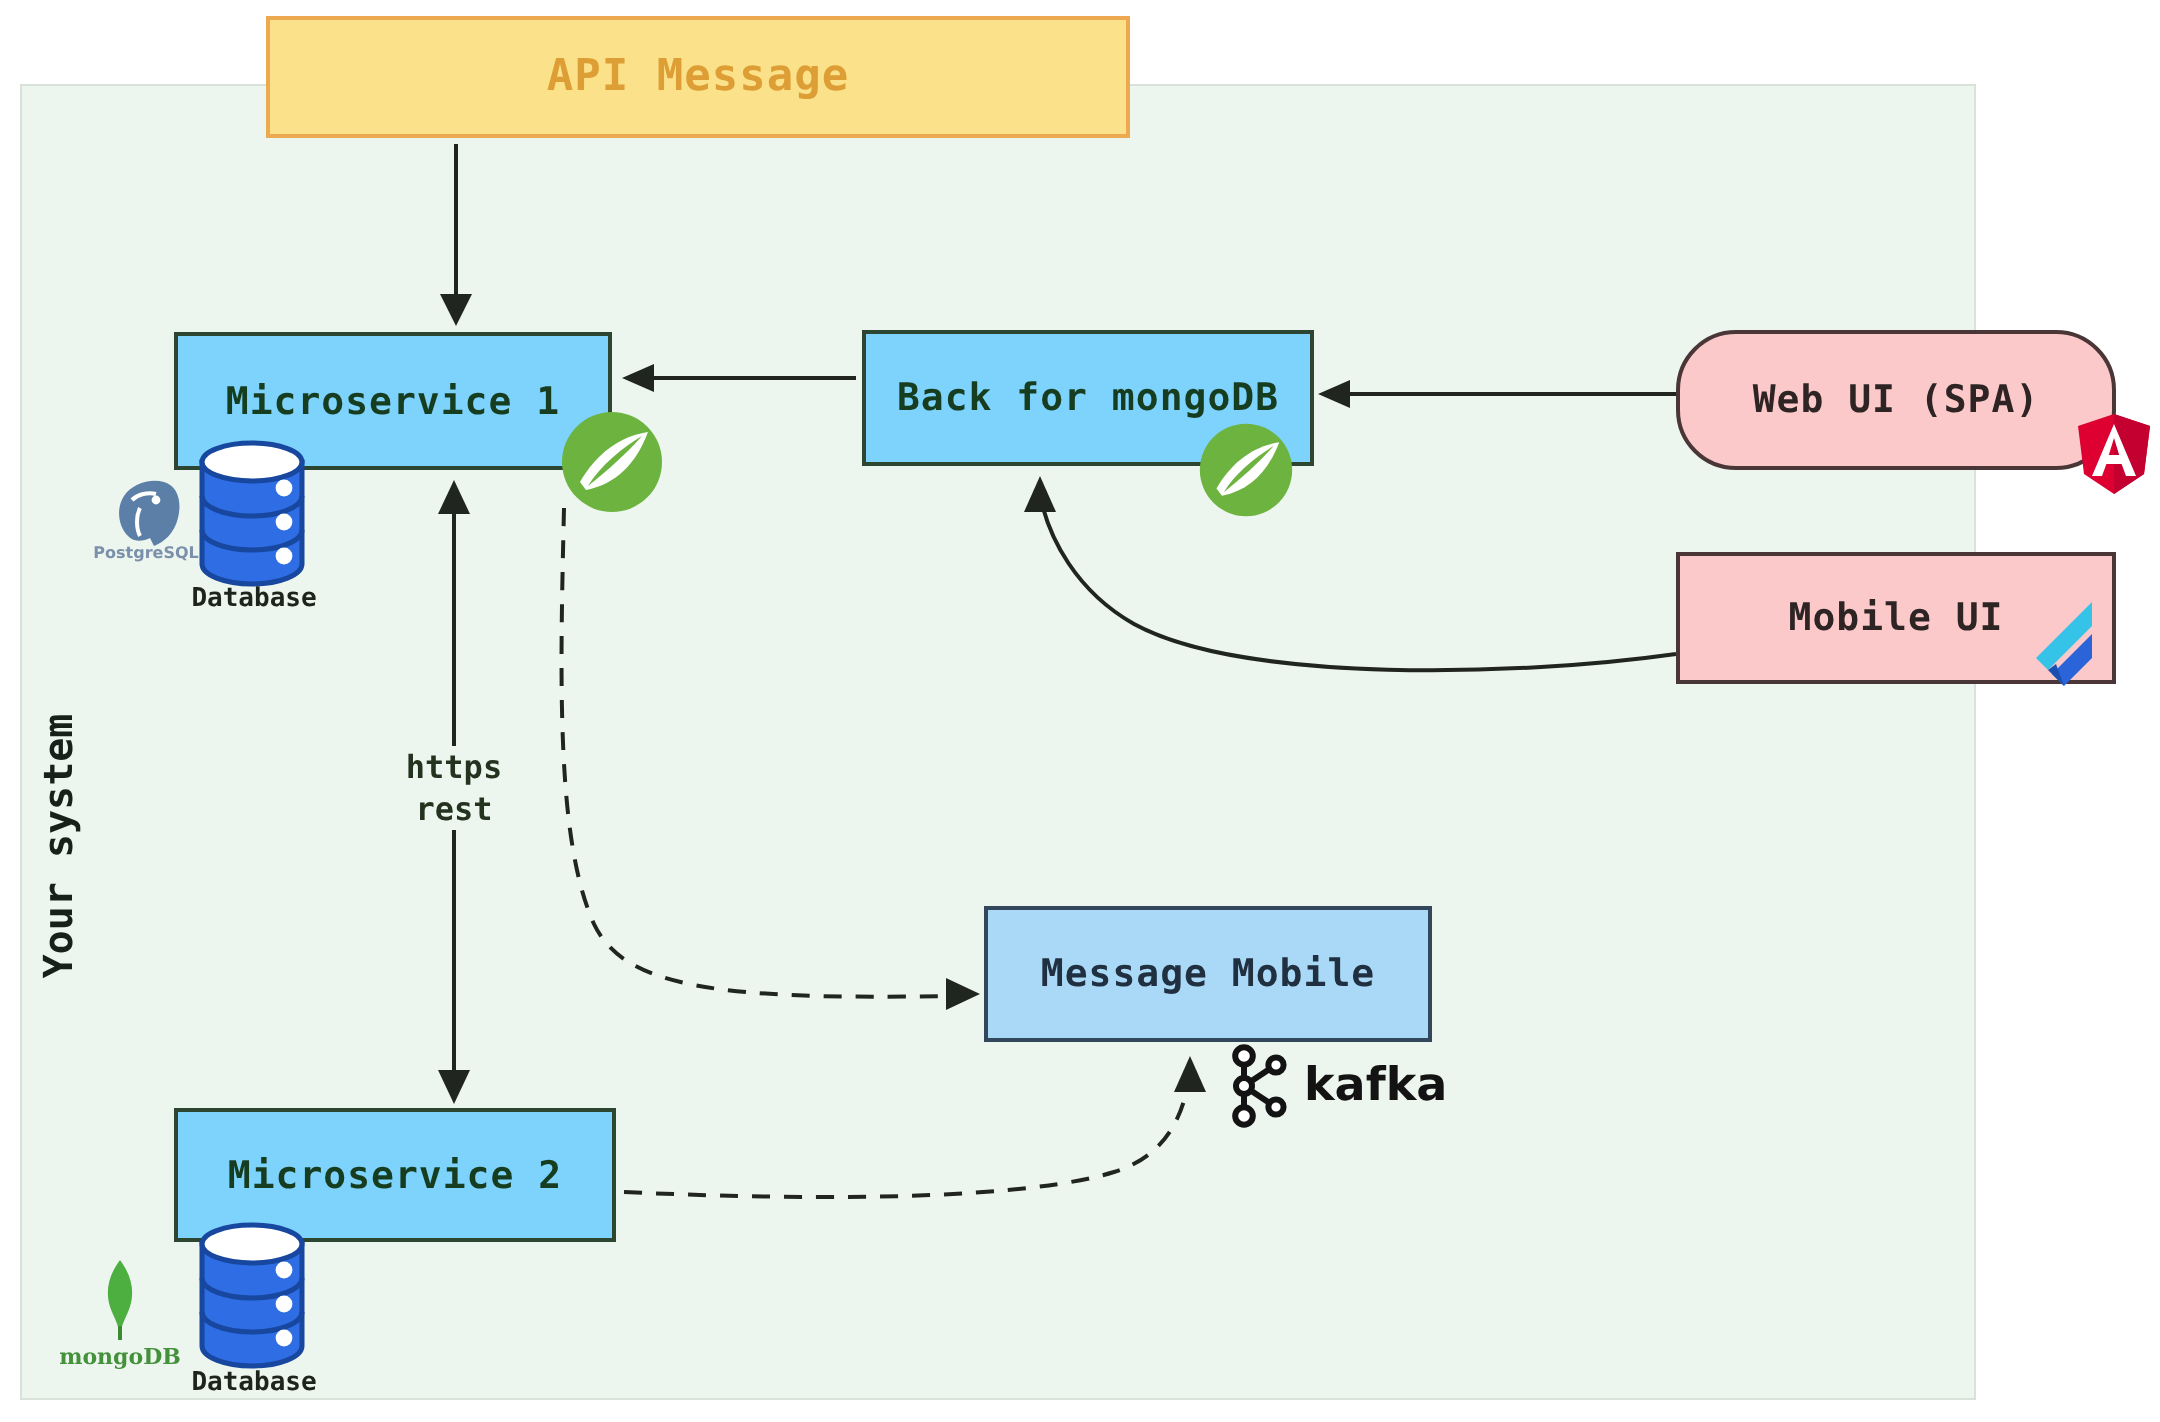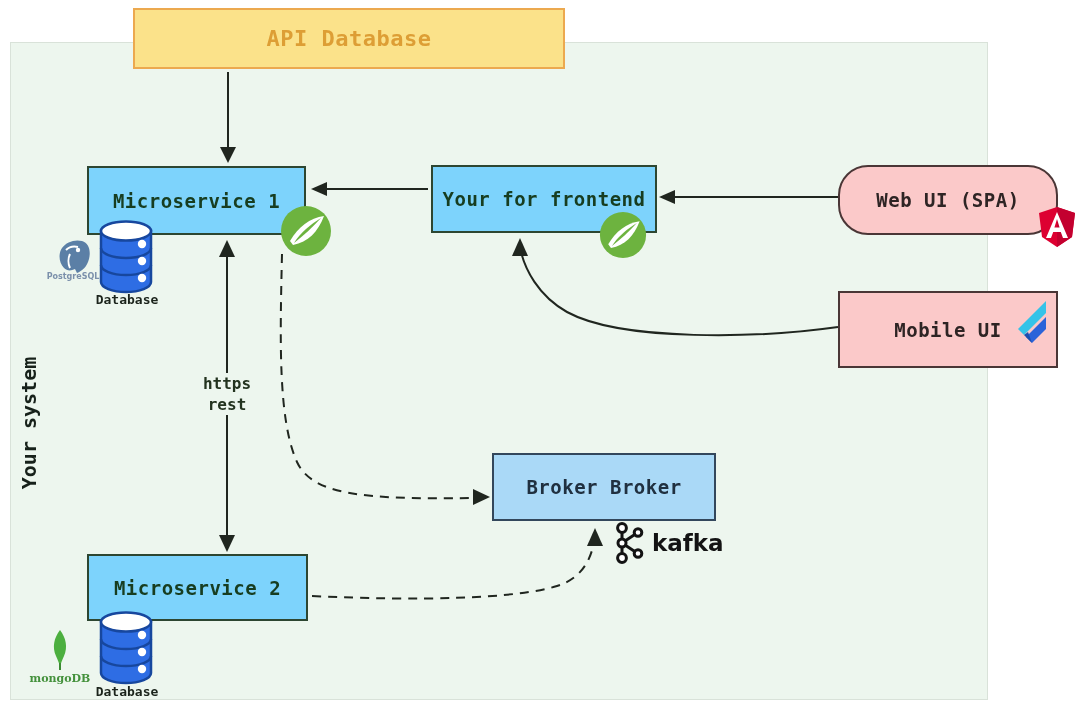--- a/index.html
+++ b/index.html
@@ -60,69 +60,69 @@
       <polygon points="659,197 675,190 675,204"></polygon>
       <polygon points="520,238 512,256 528,256"></polygon>
       <polygon points="227,240 219,257 235,257"></polygon>
       <polygon points="227,552 219,535 235,535"></polygon>
       <polygon points="490,497 473,489 473,505"></polygon>
       <polygon points="595,528 587,546 603,546"></polygon>
     </g>
   </svg>
 
   <div class="node node-gateway">
-    <span>API Database</span>
+    <span>API Message</span>
   </div>
 
   <div class="node node-service" style="left:87px;top:166px;width:219px;height:69px;">
     <span>Microservice 1</span>
   </div>
   <div class="icon-float" style="left:280px;top:205px;">
     <svg width="52" height="52" viewBox="0 0 52 52">
       <circle cx="26" cy="26" r="25" fill="#6db33f"></circle>
       <path d="M10 36 C18 22 30 13 44 11 C38 27 28 37 13 40 Z" fill="#ffffff"></path>
       <path d="M14 38 C24 30 33 22 41 13 C31 19 20 28 14 38 Z" fill="#6db33f"></path>
     </svg>
   </div>
 
   <div class="node node-service" style="left:431px;top:165px;width:226px;height:68px;">
-    <span>Your for frontend</span>
+    <span>Back for mongoDB</span>
   </div>
   <div class="icon-float" style="left:599px;top:211px;">
     <svg width="48" height="48" viewBox="0 0 52 52">
       <circle cx="26" cy="26" r="25" fill="#6db33f"></circle>
       <path d="M10 36 C18 22 30 13 44 11 C38 27 28 37 13 40 Z" fill="#ffffff"></path>
       <path d="M14 38 C24 30 33 22 41 13 C31 19 20 28 14 38 Z" fill="#6db33f"></path>
     </svg>
   </div>
 
   <div class="node node-client" style="left:838px;top:165px;width:220px;height:70px;border-radius:30px;">
     <span>Web UI (SPA)</span>
   </div>
   <div class="icon-float" style="left:1037px;top:206px;">
     <svg width="40" height="42" viewBox="0 0 40 42">
       <polygon points="20,1 38,7 35,31 20,41 5,31 2,7" fill="#dd0031"></polygon>
       <polygon points="20,1 20,41 35,31 38,7" fill="#c3002f"></polygon>
       <path d="M20 6 L9 32 H14 L16.2 26 H23.8 L26 32 H31 Z M20 13 L22.6 21.5 H17.4 Z" fill="#ffffff"></path>
     </svg>
   </div>
 
-  <div class="node node-client" style="left:838px;top:291px;width:220px;height:77px;">
+  <div class="node node-client" style="left:838px;top:276px;width:220px;height:66px;">
     <span>Mobile UI</span>
   </div>
   <div class="icon-float" style="left:1010px;top:299px;">
     <svg width="38" height="46" viewBox="0 0 38 46">
       <polygon points="36,2 8,30 14,36 36,14" fill="#35c3e8"></polygon>
       <polygon points="36,18 16,38 22,44 36,30" fill="#2b63d9"></polygon>
       <polygon points="14,36 22,44 18,33" fill="#1b4fb0"></polygon>
     </svg>
   </div>
 
   <div class="node node-broker">
-    <span>Broker Broker</span>
+    <span>Message Mobile</span>
   </div>
   <div id="kafka-group">
     <svg width="30" height="44" viewBox="0 0 30 44">
       <g stroke="#131313" stroke-width="3" fill="none">
         <line x1="8" y1="8" x2="8" y2="36"></line>
         <line x1="8" y1="22" x2="23" y2="12"></line>
         <line x1="8" y1="22" x2="23" y2="32"></line>
         <circle cx="8" cy="7" r="4.4" fill="#ffffff"></circle>
         <circle cx="8" cy="22" r="4" fill="#ffffff"></circle>
         <circle cx="8" cy="37" r="4.4" fill="#ffffff"></circle>

